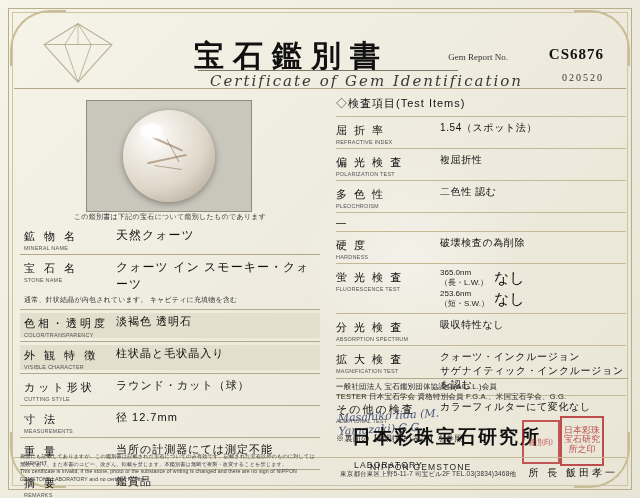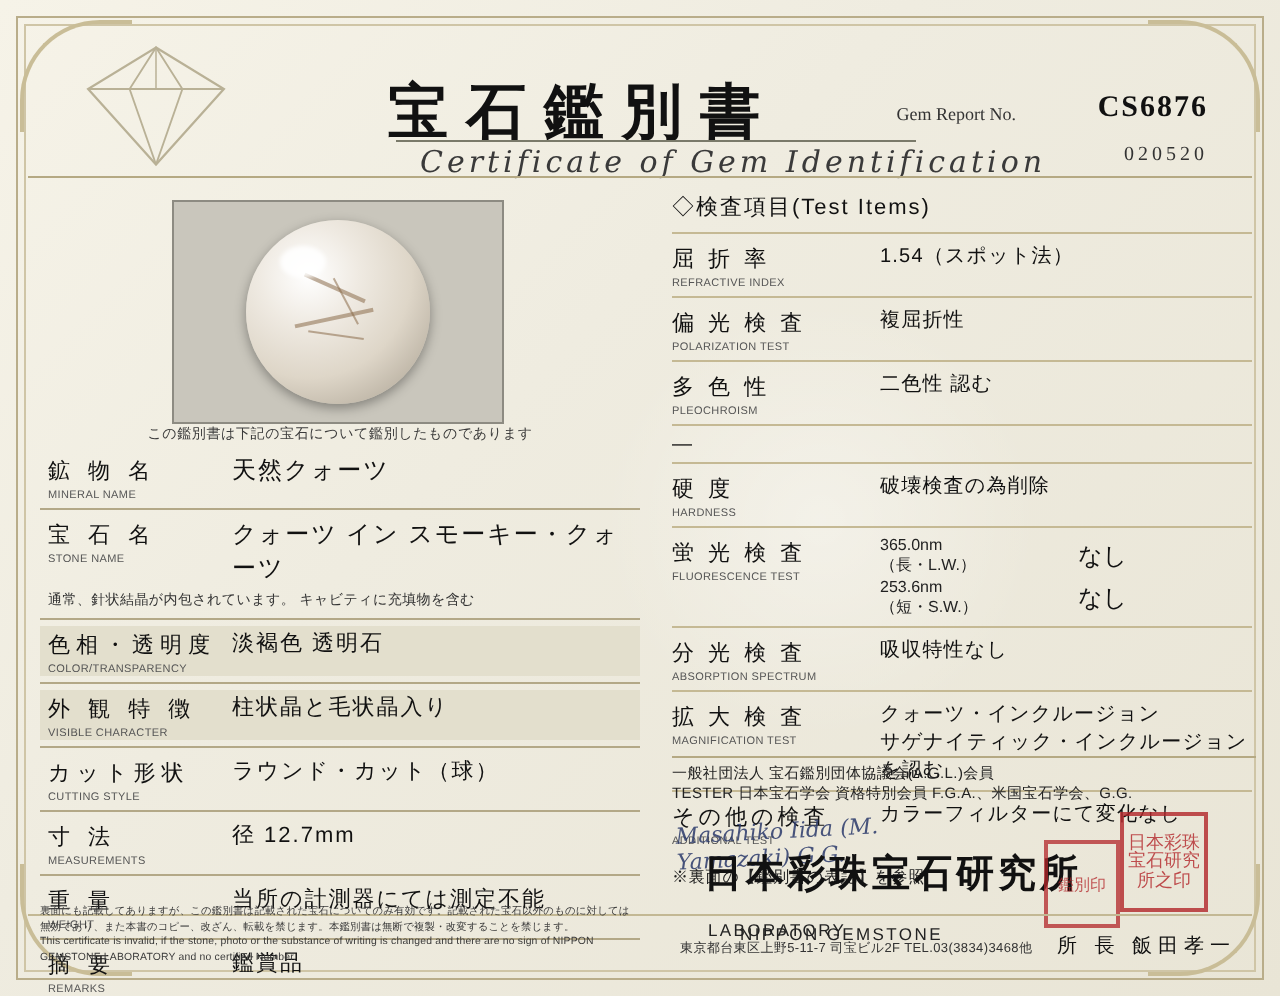--- a/index.html
+++ b/index.html
@@ -121,23 +121,23 @@
   .right{
     position:absolute;left:336px;top:96px;width:290px;
   }
   .r-title{font-size:11px;color:#111;margin-bottom:5px;letter-spacing:1px;}
   .r-row{display:flex;align-items:flex-start;border-top:1px solid #c5b994;padding:3px 0 3px 0;}
   .r-row.first{border-top:1px solid #c5b994;}
   .r-lbl{width:104px;flex:0 0 104px;}
   .r-lbl .jp{font-size:11px;letter-spacing:2px;color:#111;}
   .r-lbl .en{font-size:5.5px;color:#555;display:block;margin-top:1px;letter-spacing:.2px;}
   .r-val{font-size:10px;color:#111;letter-spacing:.6px;padding-top:1px;}
-  .r-sub{display:flex;align-items:center;margin:1px 0;gap:45px;}
+  .r-sub{display:flex;align-items:center;margin:1px 0;}
   .r-sub .k{font-size:8px;color:#222;width:54px;flex:0 0 54px;}
-  .r-sub .v{font-size:12px;color:#111;}
+  .r-sub .v{font-size:15px;color:#111;}
   .back-note{font-size:8px;color:#222;margin-top:6px;letter-spacing:.4px;}
 
   
   .footer{
     position:absolute;left:336px;top:378px;width:292px;
   }
   .f-rule{height:1px;background:#b5a983;margin-bottom:3px;}
   .f-line{font-size:7.5px;color:#222;letter-spacing:.2px;line-height:1.35;}
   .sig{
     position:absolute;left:338px;top:408px;width:150px;height:26px;
@@ -155,25 +155,25 @@
   .lab-en2{
     position:absolute;left:354px;top:460px;font-size:8.5px;letter-spacing:1.2px;color:#222;
   }
   .lab-addr{
     position:absolute;left:340px;top:470px;font-size:6.5px;letter-spacing:.2px;color:#333;
   }
   .chief{
     position:absolute;right:22px;bottom:18px;font-size:10px;letter-spacing:3px;color:#111;
   }
   .stamp{
-    position:absolute;right:36px;top:406px;width:40px;height:46px;
+    position:absolute;right:36px;top:416px;width:40px;height:46px;
     border:2px solid #b3262a;color:#b3262a;opacity:.8;
     display:flex;align-items:center;justify-content:center;
     font-size:9px;line-height:1.05;text-align:center;letter-spacing:0px;
-    font-family:Liberation Sans, sans-serif;
+    font-family:Liberation Mono, monospace;
   }
   .stamp2{
     position:absolute;right:80px;top:420px;width:34px;height:40px;
     border:2px solid #b3262a;color:#b3262a;opacity:.75;
     display:flex;align-items:center;justify-content:center;
     font-size:8px;text-align:right;font-family:"DejaVu Serif",serif;
   }
 
   
   .disclaimer{

